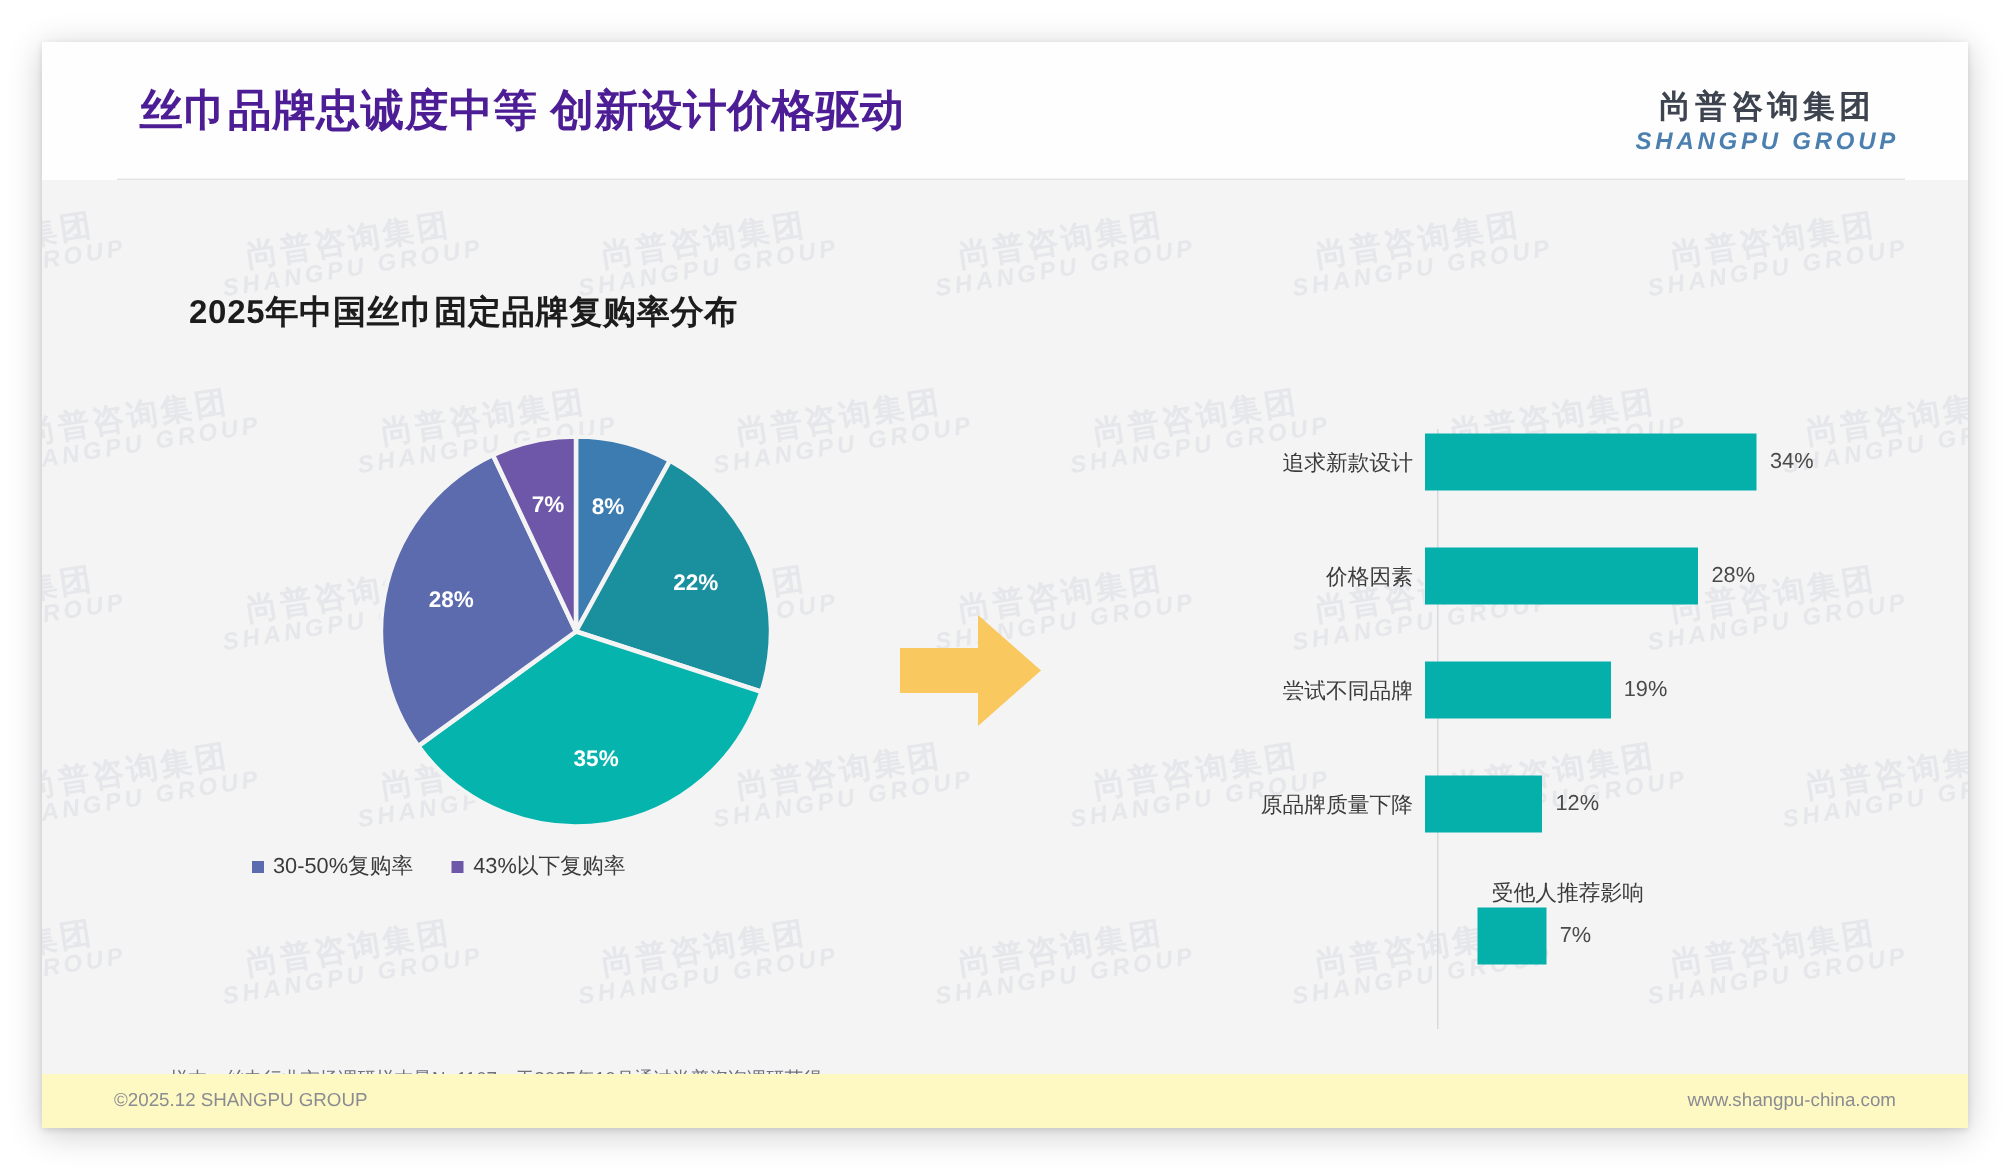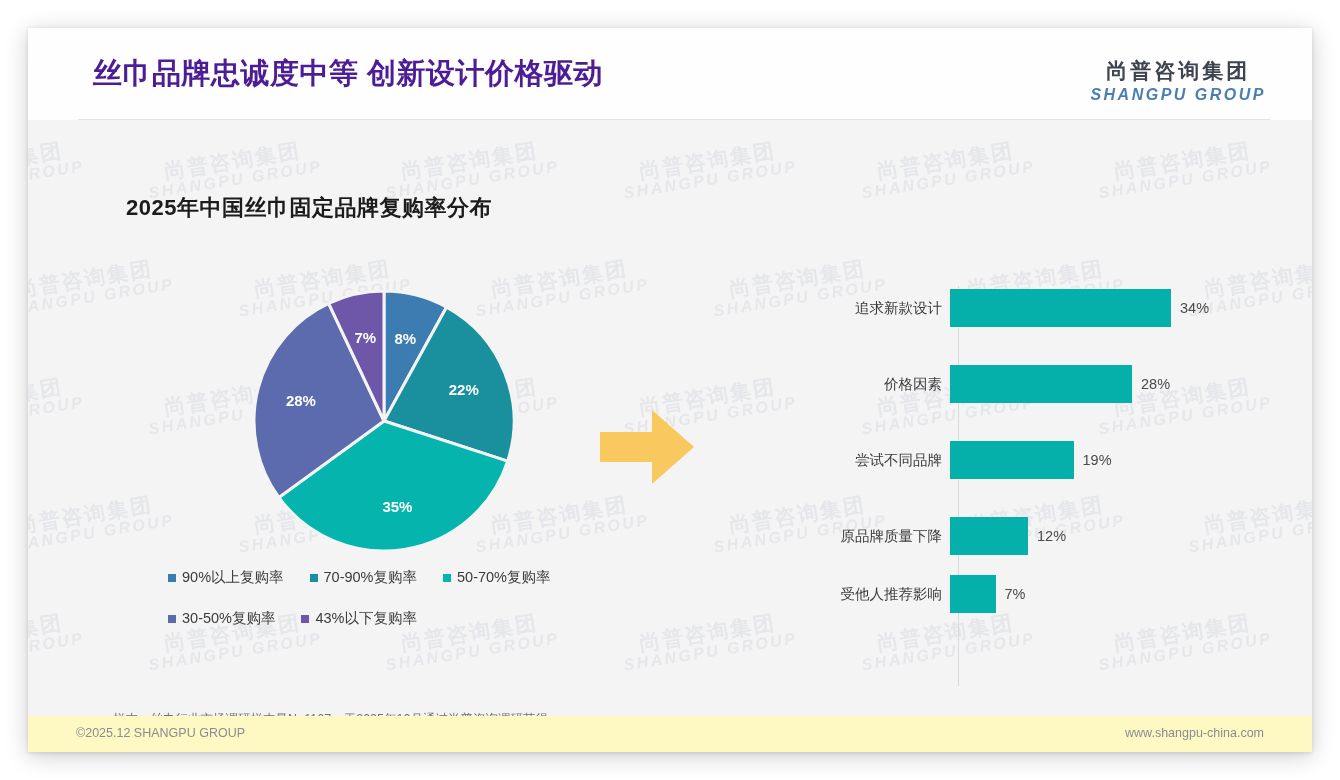--- a/index.html
+++ b/index.html
@@ -166,34 +166,20 @@
           <div class="pie-label" style="left: 210.775px; top: 99.4149px;">22%</div>
           <div class="pie-label" style="left: 144.422px; top: 215.744px;">35%</div>
           <div class="pie-label" style="left: 47.8956px; top: 109.662px;">28%</div>
           <div class="pie-label" style="left: 112.283px; top: 47.2663px;">7%</div>
         </div>
     </div>
 
     <div id="pie-legend">
         <div class="legend-row">
           <div class="legend-item">
-            <span class="legend-swatch" style="background: rgb(61, 124, 176);"></span>
-            <span class="legend-text">90%以上复购率</span>
-          </div>
-          <div class="legend-item">
-            <span class="legend-swatch" style="background: rgb(26, 143, 158);"></span>
-            <span class="legend-text">70-90%复购率</span>
-          </div>
-          <div class="legend-item">
-            <span class="legend-swatch" style="background: rgb(5, 181, 173);"></span>
-            <span class="legend-text">50-70%复购率</span>
-          </div>
-        </div>
-        <div class="legend-row">
-          <div class="legend-item">
             <span class="legend-swatch" style="background: rgb(91, 107, 174);"></span>
             <span class="legend-text">30-50%复购率</span>
           </div>
           <div class="legend-item">
             <span class="legend-swatch" style="background: rgb(110, 86, 168);"></span>
             <span class="legend-text">43%以下复购率</span>
           </div>
         </div>
       </div>
 
@@ -227,21 +213,21 @@
               <div class="bar-value">19%</div>
             </div>
           </div>
           <div class="bar-row" style="top: 238px;">
             <div class="bar-cat">原品牌质量下降</div>
             <div class="bar-track">
               <div class="bar-fill" style="width: 78px; background: rgb(5, 176, 171);"></div>
               <div class="bar-value">12%</div>
             </div>
           </div>
-          <div class="bar-row" style="top: 296px;">
+          <div class="bar-row" style="top: 308px; flex-direction: column;">
             <div class="bar-cat">受他人推荐影响</div>
             <div class="bar-track">
               <div class="bar-fill" style="width: 45.5px; background: rgb(5, 176, 171);"></div>
               <div class="bar-value">7%</div>
             </div>
           </div>
         </div>
     </div>
 
   </div>

